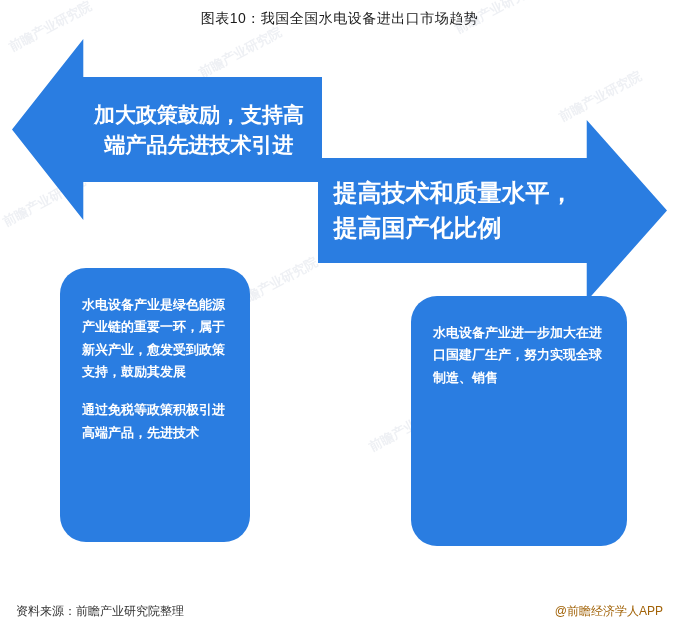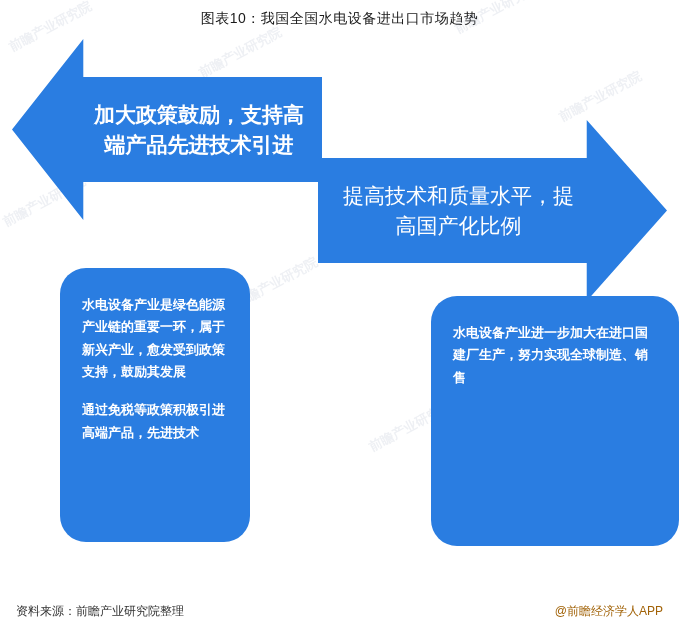--- a/index.html
+++ b/index.html
@@ -70,24 +70,23 @@
     left: 318px;
     top: 120px;
     width: 349px;
     height: 181px;
     background: #2a7de1;
     clip-path: polygon(0% 21%, 77% 21%, 77% 0%, 100% 50%, 77% 100%, 77% 79%, 0% 79%);
     padding-right: 82px;
     padding-left: 14px;
   }
   .arrow-right .arrow-text {
-    font-size: 21px;
-    font-weight: normal;
+    font-size: 24px;
+    font-weight: bold;
     line-height: 1.42;
-    text-align: center;
     width: 250px;
   }
 
   
   .card {
     position: absolute;
     background: #2a7de1;
     border-radius: 26px;
     color: #ffffff;
     box-sizing: border-box;
@@ -98,23 +97,22 @@
   }
   .card-left {
     left: 60px;
     top: 268px;
     width: 190px;
     height: 274px;
   }
   .card-right {
     left: 411px;
     top: 296px;
-    width: 248px;
+    width: 216px;
     height: 250px;
-    margin-left: 20px;
   }
   .card p {
     margin: 0 0 16px 0;
   }
   .card p:last-child { margin-bottom: 0; }
 
   
   .footer-left {
     position: absolute;
     left: 16px;

